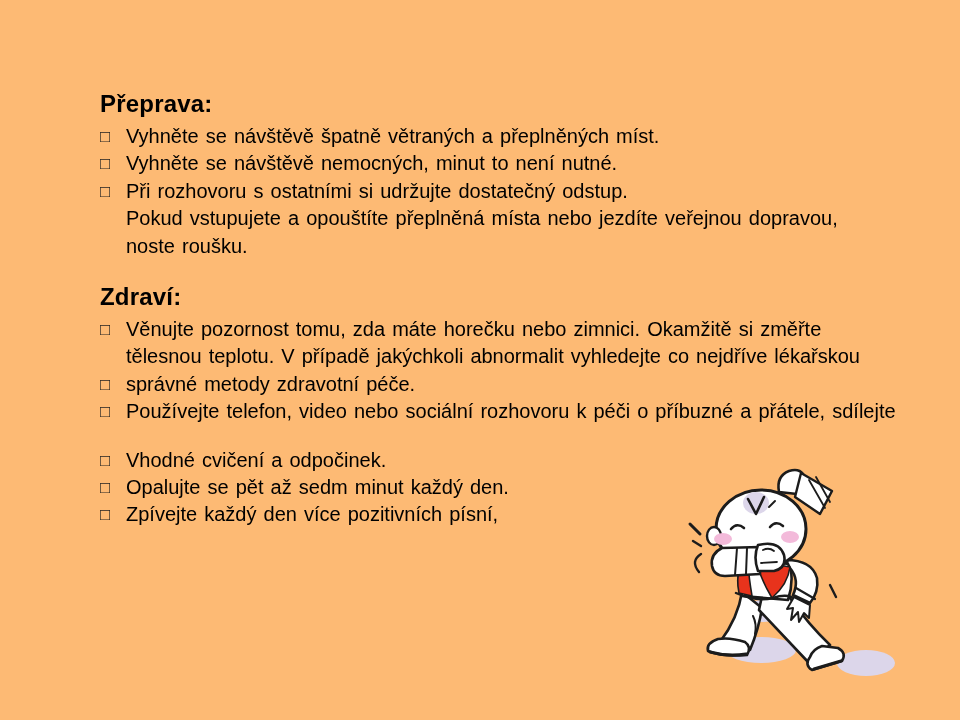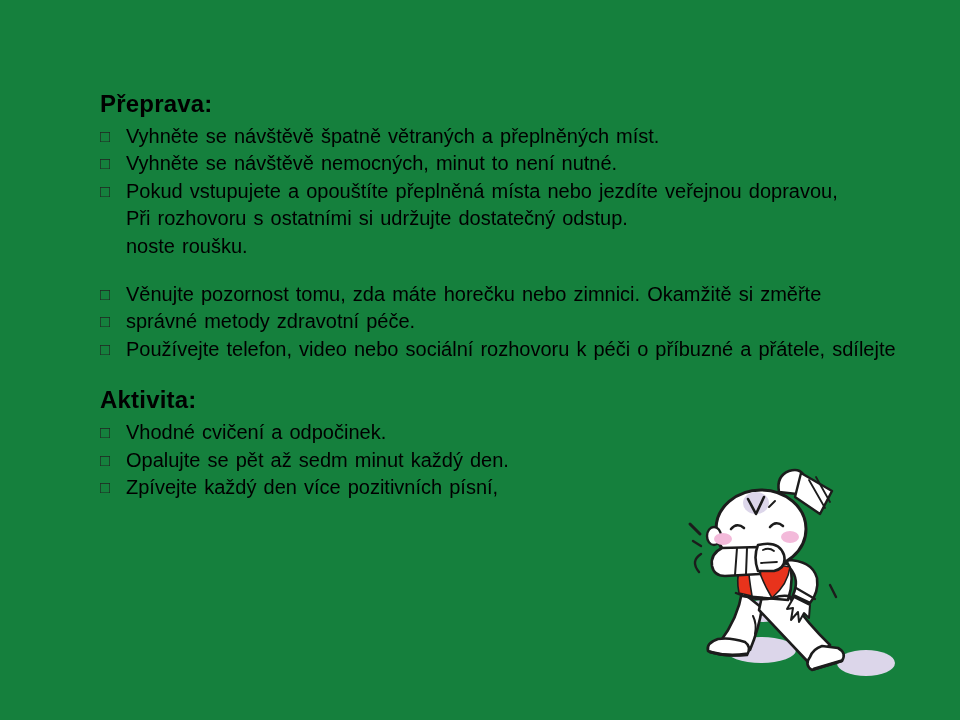--- a/index.html
+++ b/index.html
@@ -1,18 +1,18 @@
 <!DOCTYPE html>
 <html><head>
 <meta charset="utf-8">
 <style>
   * { margin: 0; padding: 0; box-sizing: border-box; }
   html, body { width: 960px; height: 720px; }
   body { background: #ffffff; font-family: "Liberation Sans", sans-serif; color: #000; }
-  .slide { position: relative; width: 960px; height: 720px; background: #15803d; overflow: hidden; }
+  .slide { position: relative; width: 960px; height: 720px; background: #fdba74; overflow: hidden; }
   .content { position: absolute; left: 100px; top: 88px; width: 830px; }
   .sec { margin-bottom: 21px; }
   .sec-title { font-size: 24px; font-weight: bold; line-height: 31px; margin-bottom: 4px; letter-spacing: 0.2px; }
   .item { position: relative; padding-left: 18px; }
   .bullet {
     position: absolute; left: 0; top: 0;
     font-size: 17px; line-height: 27px; color: #222;
   }
   .ln { font-size: 20px; line-height: 27.4px; white-space: nowrap; word-spacing: 1.5px; margin-left: 8px; }
   .illustration { position: absolute; left: 660px; top: 458px; }
@@ -29,43 +29,44 @@
       <div class="item">
         <span class="bullet">□</span>
         <div class="ln">Vyhněte se návštěvě špatně větraných a přeplněných míst.</div>
       </div>
       <div class="item">
         <span class="bullet">□</span>
         <div class="ln">Vyhněte se návštěvě nemocných, minut to není nutné.</div>
       </div>
       <div class="item">
         <span class="bullet">□</span>
+        <div class="ln">Při rozhovoru s ostatními si udržujte dostatečný odstup.</div>
         <div class="ln">Pokud vstupujete a opouštíte přeplněná místa nebo jezdíte veřejnou dopravou,</div>
-        <div class="ln">Při rozhovoru s ostatními si udržujte dostatečný odstup.</div>
         <div class="ln">noste roušku.</div>
       </div>
     </section>
 
     <section class="sec">
+      <h2 class="sec-title">Zdraví:</h2>
       <div class="item">
         <span class="bullet">□</span>
         <div class="ln">Věnujte pozornost tomu, zda máte horečku nebo zimnici. Okamžitě si změřte</div>
+        <div class="ln">tělesnou teplotu. V případě jakýchkoli abnormalit vyhledejte co nejdříve lékařskou</div>
       </div>
       <div class="item">
         <span class="bullet">□</span>
         <div class="ln">správné metody zdravotní péče.</div>
       </div>
       <div class="item">
         <span class="bullet">□</span>
         <div class="ln">Používejte telefon, video nebo sociální rozhovoru k péči o příbuzné a přátele, sdílejte</div>
       </div>
     </section>
 
     <section class="sec">
-      <h2 class="sec-title">Aktivita:</h2>
       <div class="item">
         <span class="bullet">□</span>
         <div class="ln">Vhodné cvičení a odpočinek.</div>
       </div>
       <div class="item">
         <span class="bullet">□</span>
         <div class="ln">Opalujte se pět až sedm minut každý den.</div>
       </div>
       <div class="item">
         <span class="bullet">□</span>

